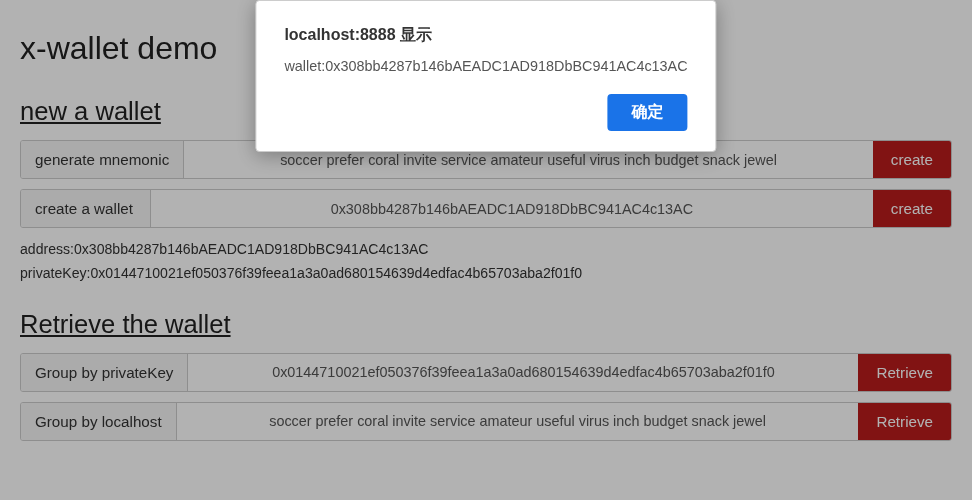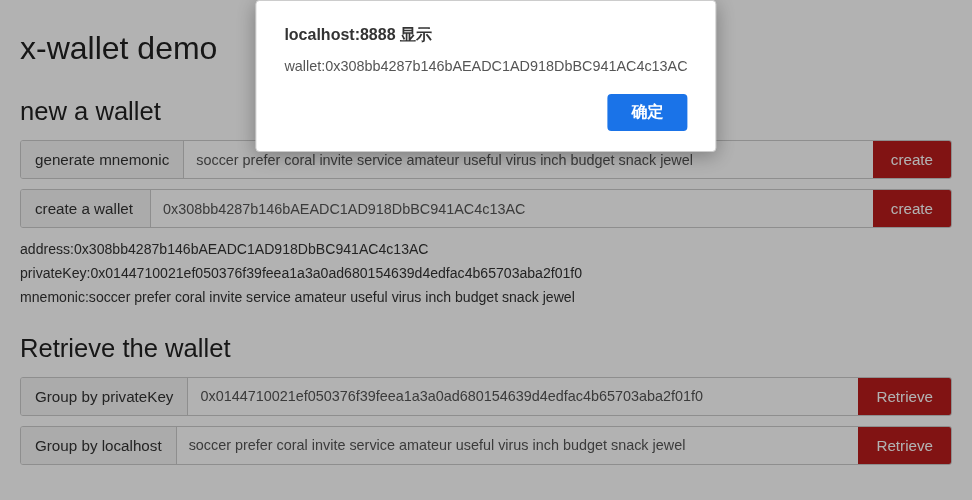--- a/index.html
+++ b/index.html
@@ -27,20 +27,21 @@
       color: #222;
       margin-bottom: 30px;
       margin-top: 10px;
     }
 
     .section-title {
       font-size: 1.6em;
       font-weight: normal;
       color: #222;
       margin-bottom: 14px;
+      text-decoration: underline;
     }
 
     .input-row {
       display: flex;
       align-items: center;
       margin-bottom: 10px;
       border: 1px solid #ccc;
       border-radius: 3px;
       overflow: hidden;
     }
@@ -56,20 +57,21 @@
     }
 
     .input-field {
       flex: 1;
       padding: 10px 12px;
       font-size: 0.9em;
       color: #555;
       border: none;
       outline: none;
       background: #fff;
+      text-align: center;
     }
 
     .action-button {
       background: #b91c1c;
       color: #fff;
       border: none;
       padding: 10px 18px;
       font-size: 0.95em;
       cursor: pointer;
       white-space: nowrap;
@@ -169,21 +171,20 @@
 
   <div class="input-row">
     <div class="input-label">create a wallet</div>
     <input class="input-field" type="text" readonly="" value="0x308bb4287b146bAEADC1AD918DbBC941AC4c13AC" style="">
     <button class="action-button">create</button>
   </div>
 
   <div class="info-block">
     <div>address:0x308bb4287b146bAEADC1AD918DbBC941AC4c13AC</div>
     <div>privateKey:0x0144710021ef050376f39feea1a3a0ad680154639d4edfac4b65703aba2f01f0</div>
-    <div>mnemonic:soccer prefer coral invite service amateur useful virus inch budget snack jewel</div>
   </div>
 
   <div class="retrieve-section">
     <h2 class="section-title">Retrieve the wallet</h2>
 
     <div class="input-row">
       <div class="input-label">Group by privateKey</div>
       <input class="input-field" type="text" readonly="" value="0x0144710021ef050376f39feea1a3a0ad680154639d4edfac4b65703aba2f01f0" style="">
       <button class="action-button">Retrieve</button>
     </div>

